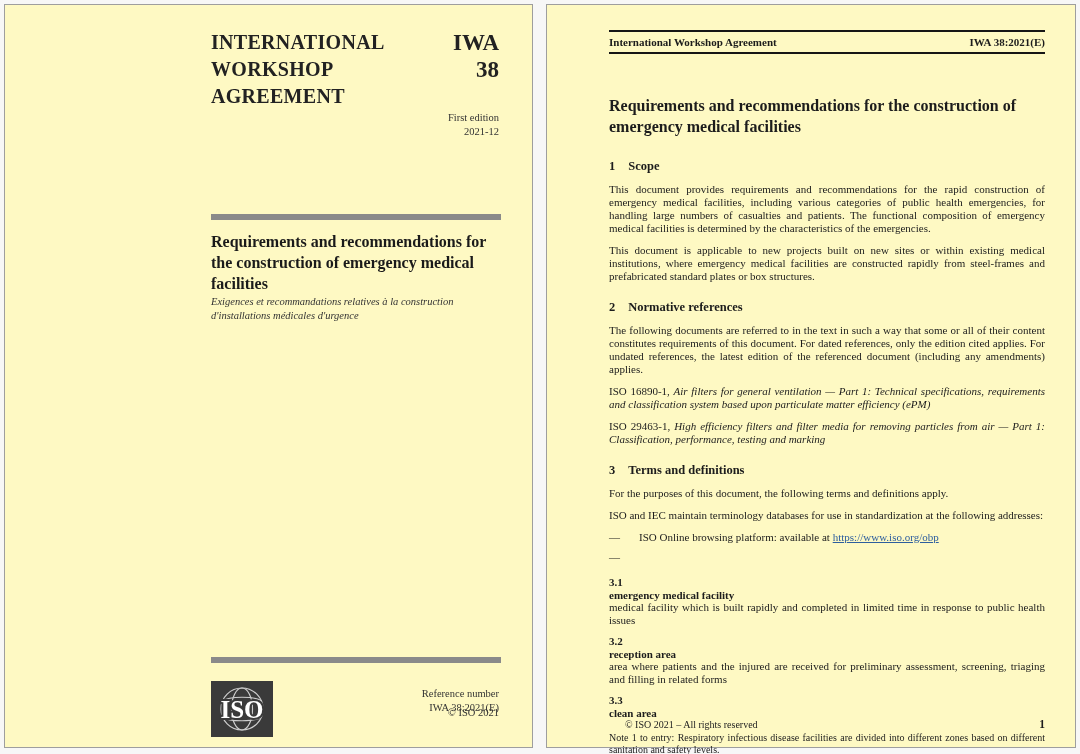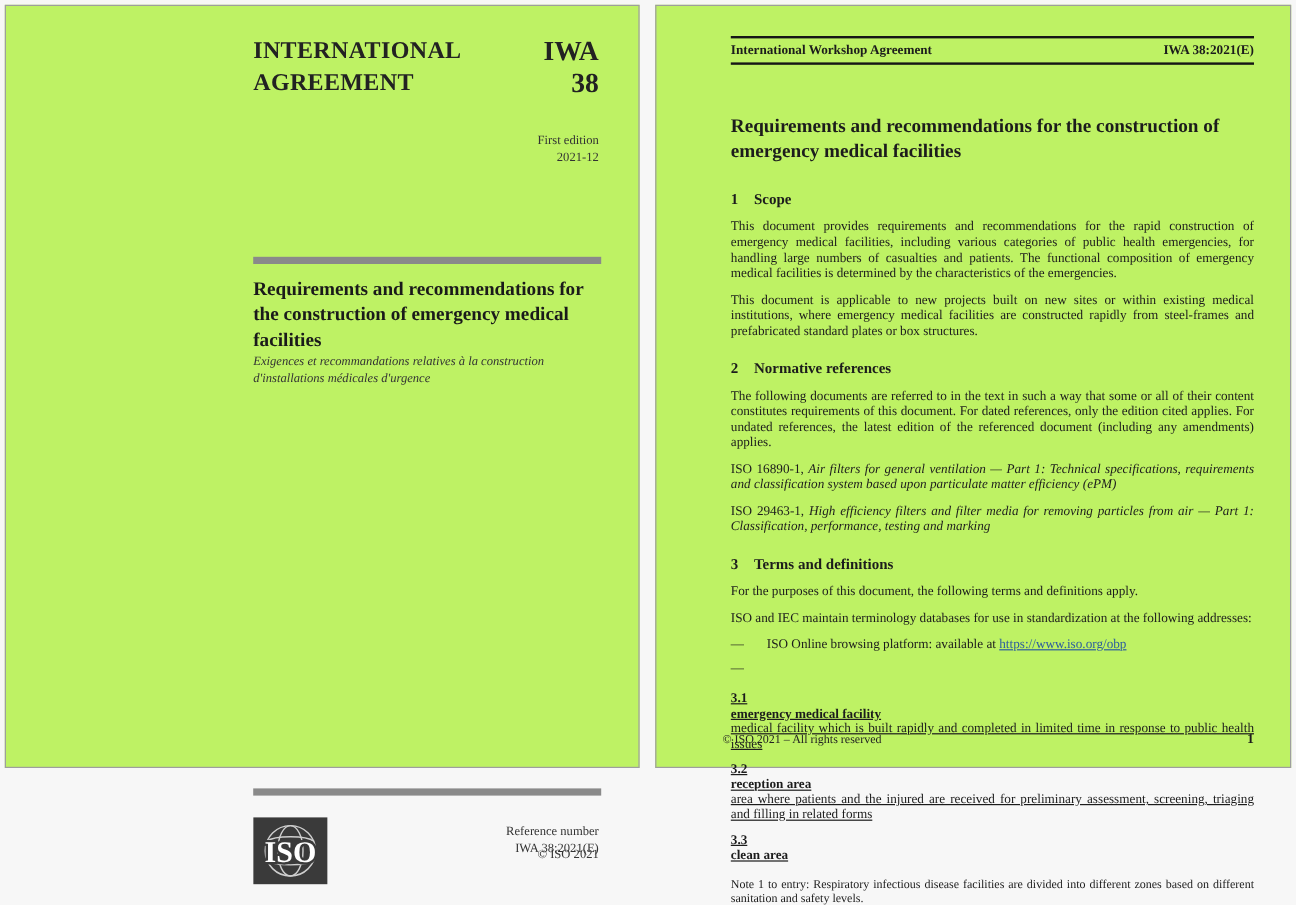--- a/index.html
+++ b/index.html
@@ -6,22 +6,22 @@
   html,body { margin:0; padding:0; }
   body {
     width:1080px; height:754px;
     background:#f7f7f7;
     position:relative;
     font-family:"Liberation Serif", serif;
     color:#1c1c1c;
     overflow:hidden;
   }
   .page {
-    position:absolute; top:4px; height:636px;
-    background:#bef264;
+    position:absolute; top:4px; height:744px;
+    background:#fef9c3;
     border:1px solid #9e9e9e;
   }
   .page-cover { left:4px; width:529px; }
   .page-content { left:546px; width:530px; }
 
   
   .cover-title {
     position:absolute; left:206px; top:24px;
     font-size:20px; font-weight:bold; line-height:27px;
     letter-spacing:0.3px; color:#222;
@@ -69,38 +69,39 @@
   .content { position:absolute; left:62px; right:30px; top:90px; }
   .doc-title { font-size:16px; font-weight:bold; line-height:21px; margin:0 0 22px 0; }
   .sec-heading { font-size:12.5px; font-weight:bold; margin:17px 0 9px 0; }
   .sec-heading:first-of-type { margin-top:0; }
   .sec-num { display:inline-block; margin-right:13px; }
   .content p { margin:0 0 9px 0; font-size:11px; line-height:13px; text-align:justify; }
   .ref-title { font-style:italic; }
   .db-item { display:flex; font-size:11px; line-height:13px; margin:0 0 7px 0; }
   .db-dash { width:30px; flex:none; }
   .content a { color:#2d5e9e; text-decoration:underline; }
-  .term-block { margin:0 0 9px 0; font-size:11px; line-height:12.5px;text-decoration:underline; }
+  .term-block { margin:0 0 9px 0; font-size:11px; line-height:12.5px; }
   .term-num, .term-name { font-weight:bold; }
   .term-def { text-align:justify; }
   .note { font-size:10px; line-height:12px; margin-top:13px; text-align:justify; }
   .footer {
-    position:absolute; left:55px; right:30px; bottom:17px;
+    position:absolute; left:78px; right:30px; bottom:17px;
     display:flex; justify-content:space-between; align-items:baseline;
   }
   .footer-left { font-size:10px; color:#222; }
   .footer-page { font-size:11.5px; font-weight:bold; }
 </style>
 </head>
 <body>
 
 <div class="page page-cover">
 
   <div class="cover-title">
     <div>INTERNATIONAL</div>
+    <div>WORKSHOP</div>
     <div>AGREEMENT</div>
   </div>
 
   <div class="cover-code">
     <div>IWA</div>
     <div>38</div>
   </div>
 
   <div class="cover-edition">
     <div>First edition</div>

